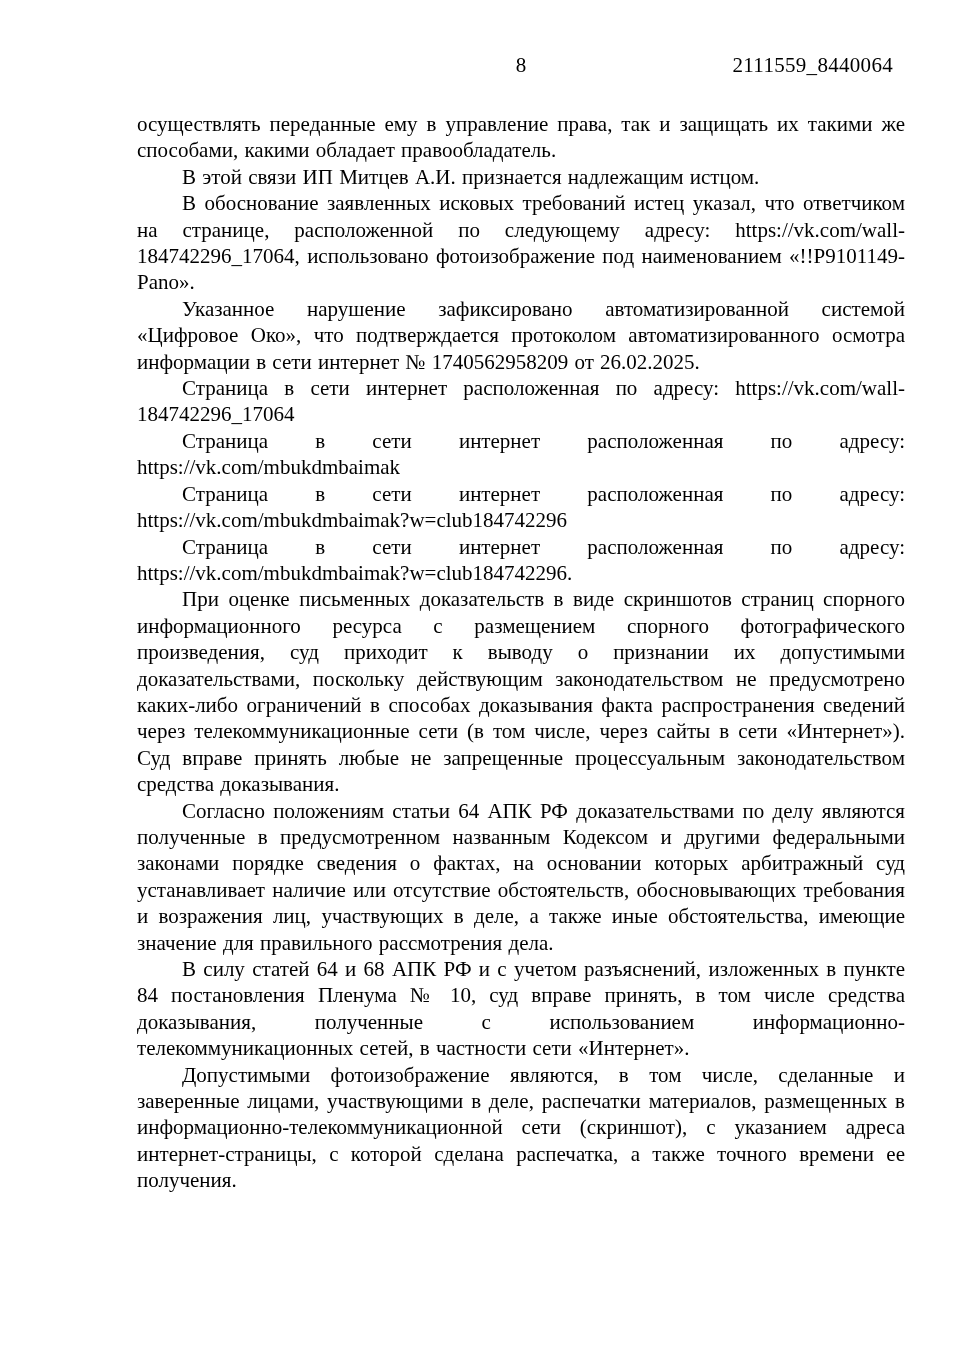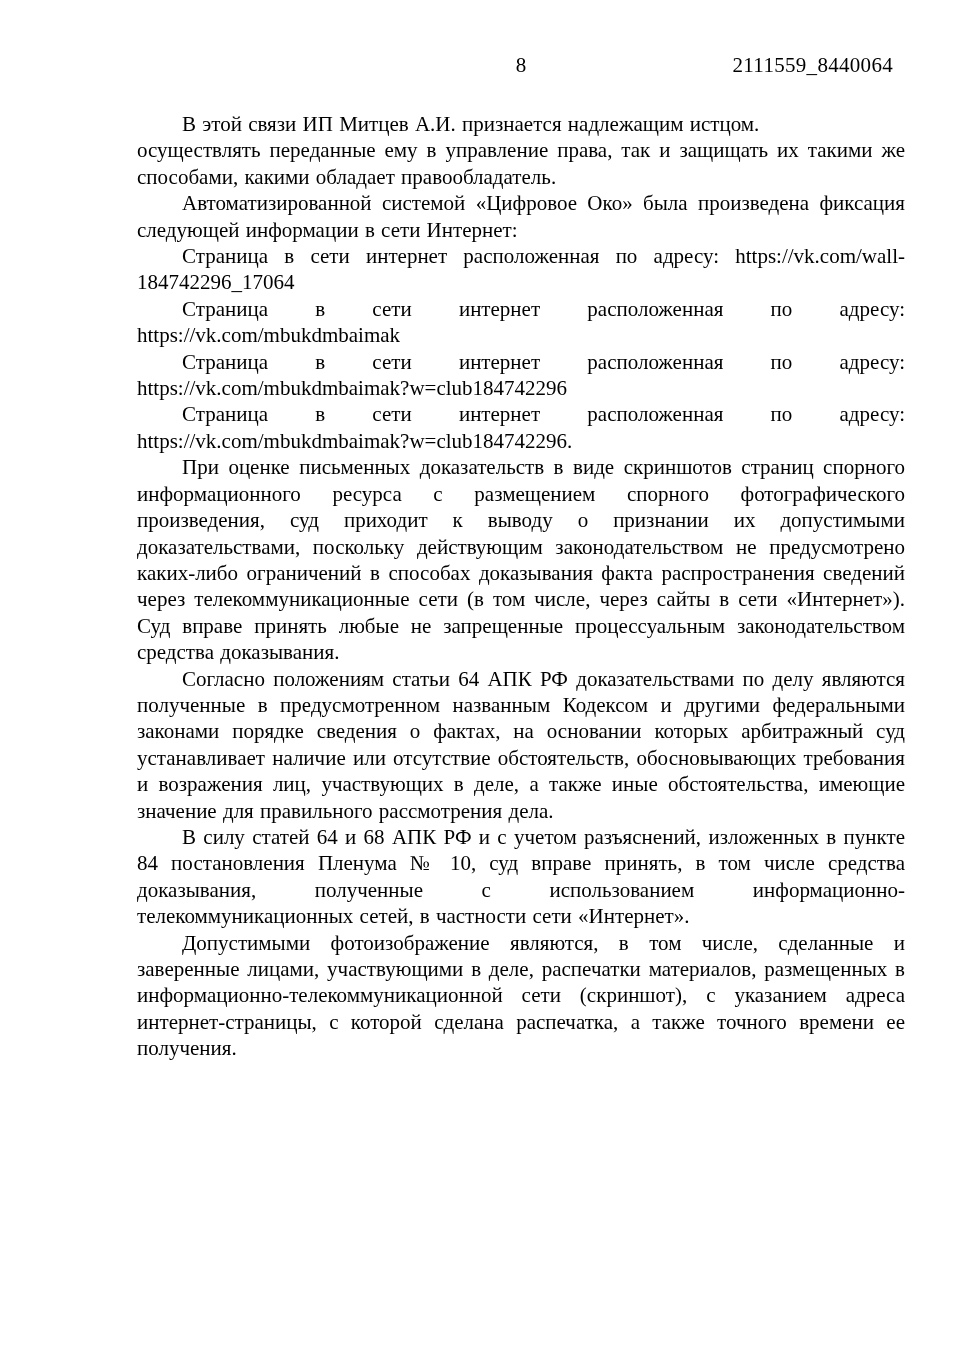--- a/index.html
+++ b/index.html
@@ -63,23 +63,24 @@
 
 <div class="page">
 
   <div class="page-header">
     <span class="page-number">8</span>
     <span class="doc-number">2111559_8440064</span>
   </div>
 
   <div class="document-body">
 
-  <p class="para indent">В этой связи ИП Митцев А.И. признается надлежащим истцом.</p>
-      <p class="para">осуществлять переданные ему в управление права, так и защищать их такими же способами, какими обладает правообладатель.</p>
-      <p class="para indent">Автоматизированной системой «Цифровое Око» была произведена фиксация следующей информации в сети Интернет:</p>
+  <p class="para">осуществлять переданные ему в управление права, так и защищать их такими же способами, какими обладает правообладатель.</p>
+      <p class="para indent">В этой связи ИП Митцев А.И. признается надлежащим истцом.</p>
+      <p class="para indent">В обоснование заявленных исковых требований истец указал, что ответчиком на странице, расположенной по следующему адресу: https://vk.com/wall-184742296_17064, использовано фотоизображение под наименованием «!!P9101149-Pano».</p>
+      <p class="para indent">Указанное нарушение зафиксировано автоматизированной системой «Цифровое Око», что подтверждается протоколом автоматизированного осмотра информации в сети интернет № 1740562958209 от 26.02.2025.</p>
       <p class="para indent">Страница в сети интернет расположенная по адресу: https://vk.com/wall-184742296_17064</p>
       <p class="para indent">Страница в сети интернет расположенная по адресу: https://vk.com/mbukdmbaimak</p>
       <p class="para indent">Страница в сети интернет расположенная по адресу: https://vk.com/mbukdmbaimak?w=club184742296</p>
       <p class="para indent">Страница в сети интернет расположенная по адресу: https://vk.com/mbukdmbaimak?w=club184742296.</p>
       <p class="para indent">При оценке письменных доказательств в виде скриншотов страниц спорного информационного ресурса с размещением спорного фотографического произведения, суд приходит к выводу о признании их допустимыми доказательствами, поскольку действующим законодательством не предусмотрено каких-либо ограничений в способах доказывания факта распространения сведений через телекоммуникационные сети (в том числе, через сайты в сети «Интернет»). Суд вправе принять любые не запрещенные процессуальным законодательством средства доказывания.</p>
       <p class="para indent">Согласно положениям статьи 64 АПК РФ доказательствами по делу являются полученные в предусмотренном названным Кодексом и другими федеральными законами порядке сведения о фактах, на основании которых арбитражный суд устанавливает наличие или отсутствие обстоятельств, обосновывающих требования и возражения лиц, участвующих в деле, а также иные обстоятельства, имеющие значение для правильного рассмотрения дела.</p>
       <p class="para indent">В силу статей 64 и 68 АПК РФ и с учетом разъяснений, изложенных в пункте 84 постановления Пленума № 10, суд вправе принять, в том числе средства доказывания, полученные с использованием информационно-телекоммуникационных сетей, в частности сети «Интернет».</p>
       <p class="para indent">Допустимыми фотоизображение являются, в том числе, сделанные и заверенные лицами, участвующими в деле, распечатки материалов, размещенных в информационно-телекоммуникационной сети (скриншот), с указанием адреса интернет-страницы, с которой сделана распечатка, а также точного времени ее получения.</p>
     </div>
 

